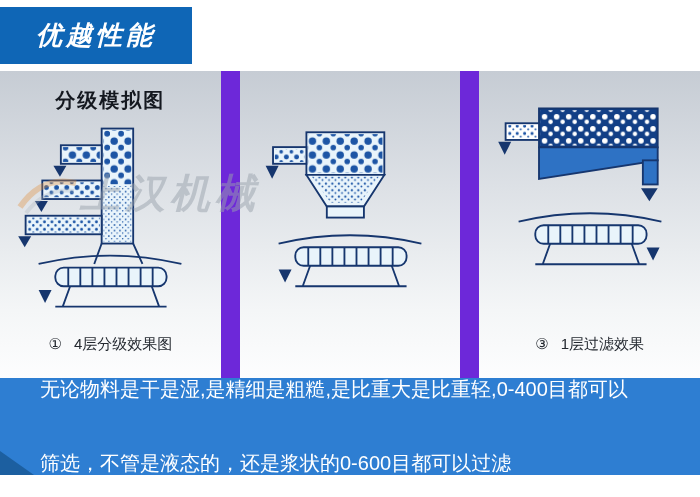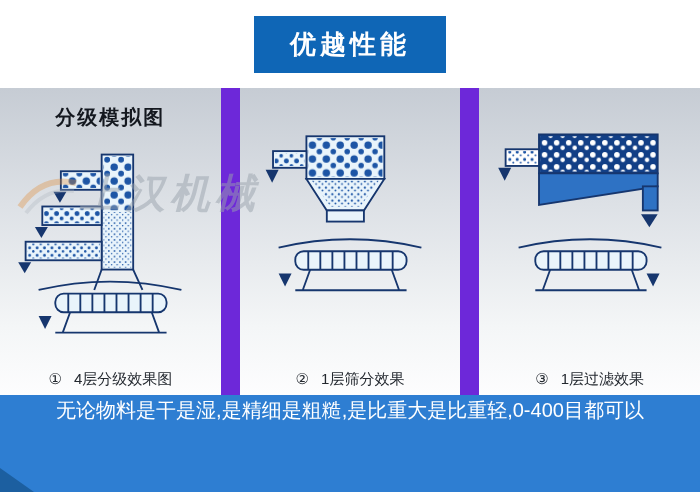--- a/index.html
+++ b/index.html
@@ -4,25 +4,25 @@
 <style>
   * { margin:0; padding:0; box-sizing:border-box; }
   html,body { width:700px; height:497px; }
   body {
     font-family:"Liberation Sans", sans-serif;
     background:#ffffff;
     position:relative;
     overflow:hidden;
   }
   .header {
-    height:88px;
+    height:71px;
     background:#ffffff;
     display:flex;
     align-items:center;
-    justify-content:center;
+    font-style:italic;
   }
   .title-box {
     background:#0f66b6;
     color:#ffffff;
     font-size:26px;
     font-weight:bold;
     letter-spacing:4px;
     padding:11px 36px;
   }
   .panels {
@@ -49,29 +49,29 @@
     flex:1;
     display:flex;
     align-items:center;
     justify-content:center;
   }
   svg.diagram { width:198px; height:204px; }
   .caption {
     text-align:center;
     font-size:15px;
     color:#23282f;
-    padding-bottom:6px;
+    padding-bottom:24px;
   }
   .caption .num { margin-right:12px; }
   .footer {
     height:97px;
     background:#2e7ed2;
     color:#ffffff;
     display:flex;
-    flex-direction:row;
+    flex-direction:column;
     justify-content:center;
     padding:0 40px;
     font-size:20px;
     line-height:31px;
     position:relative;
     gap:43px;
   }
   .corner {
     position:absolute;
     left:0; bottom:0;
@@ -211,23 +211,20 @@
           <line x1="86" y1="134" x2="86" y2="154"></line>
             <line x1="99" y1="134" x2="99" y2="154"></line>
           <line x1="112" y1="134" x2="112" y2="154"></line>
             <line x1="125" y1="134" x2="125" y2="154"></line>
           <line x1="138" y1="134" x2="138" y2="154"></line>
             <line x1="151" y1="134" x2="151" y2="154"></line>
         </g>
         <path d="M62 154 L54 176 M150 154 L158 176 M46 176 L166 176" stroke="#16366e" stroke-width="2" fill="none"></path>
       </svg>
     </div>
-    <div class="caption">
-      <span class="num">②</span><span>1层筛分效果</span>
-    </div>
   </div>
 
   <div class="panel">
     <div class="diagram-wrap">
       <svg class="diagram" viewBox="0 0 210 220">
         <defs>
           <pattern id="p3w" width="13" height="13" patternUnits="userSpaceOnUse">
             <circle cx="4" cy="4" r="3" fill="#ffffff"></circle>
               <circle cx="10.5" cy="9.5" r="2.4" fill="#ffffff"></circle>
           </pattern>
@@ -264,14 +261,15 @@
     </div>
     <div class="caption">
       <span class="num">③</span><span>1层过滤效果</span>
     </div>
   </div>
 
 </div>
 
 <div class="footer">
   <div>无论物料是干是湿,是精细是粗糙,是比重大是比重轻,0-400目都可以</div>
+  <div>筛选，不管是液态的，还是浆状的0-600目都可以过滤</div>
   <div class="corner"></div>
 </div>
 
 </body></html>

